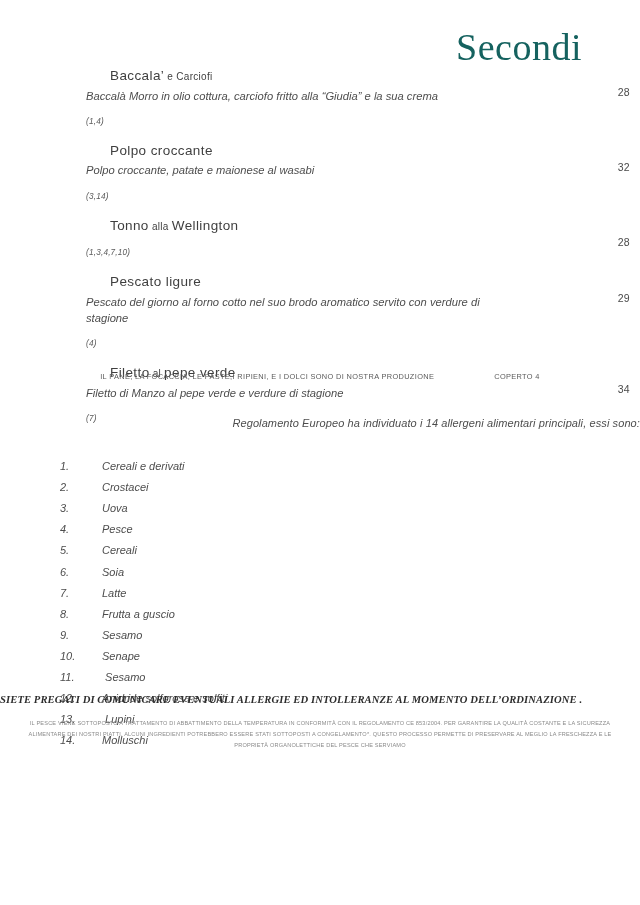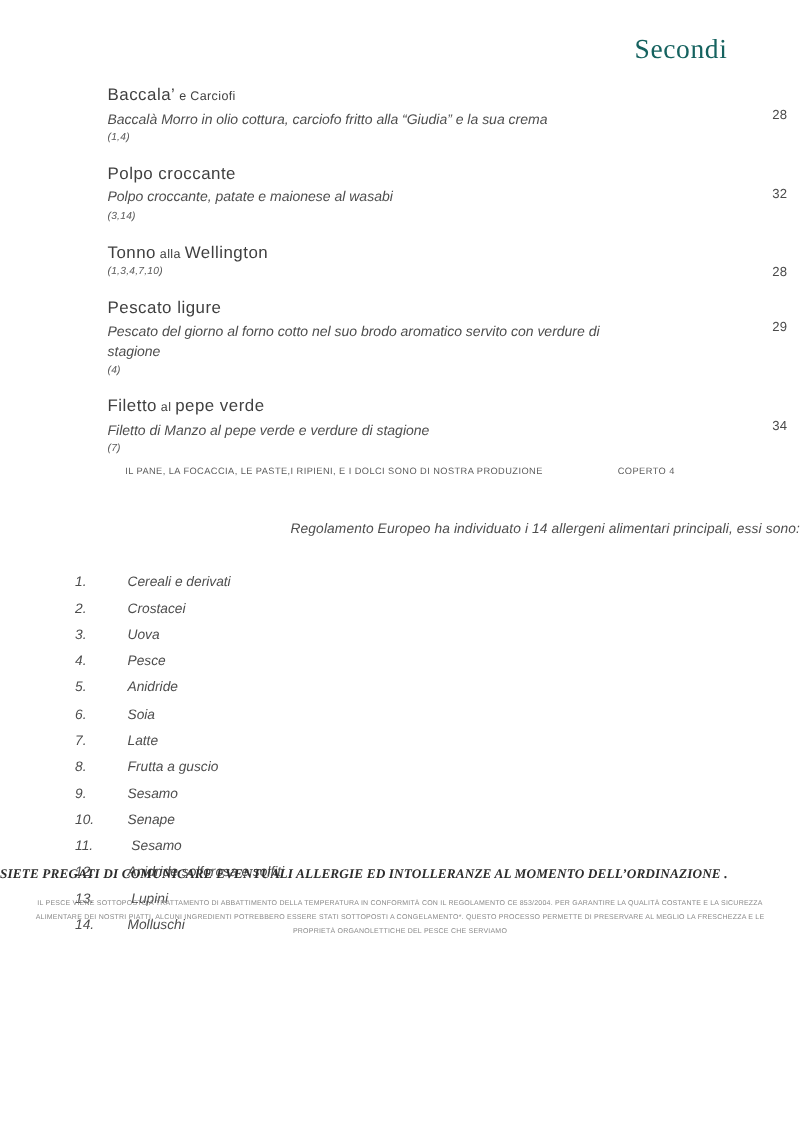--- a/index.html
+++ b/index.html
@@ -16,21 +16,21 @@
     color: #4a4a4a;
     overflow: hidden;
   }
 
   
   .section-title {
     position: absolute;
     top: 28px;
     right: 58px;
     font-family: "Liberation Serif", serif;
-    font-size: 22px;
+    font-size: 38px;
     font-weight: 400;
     letter-spacing: 0.5px;
     color: #15625f;
     line-height: 1;
   }
 
   
   .menu {
     position: absolute;
     top: 66px;
@@ -43,41 +43,42 @@
   }
   .item-main {
     width: 440px;
   }
   .item-name {
     font-size: 13.5px;
     color: #3f3f3f;
     letter-spacing: 0.4px;
     line-height: 1.45;
     white-space: nowrap;
+    margin-left: 24px;
   }
   .item-name .cap {
     font-size: 13.5px;
   }
   .item-name .sc {
     font-size: 10px;
     letter-spacing: 0.3px;
   }
   .item-desc {
     font-size: 11.2px;
     font-style: italic;
     color: #4d4d4d;
     line-height: 1.45;
     margin-top: 2px;
     width: 430px;
   }
   .item-allergens {
     font-size: 8.2px;
     font-style: italic;
     color: #5a5a5a;
-    margin-top: 1px;
+    margin-top: 13px;
     letter-spacing: 0.2px;
   }
   .item-price {
     position: absolute;
     right: -44px;
     top: 20px;
     font-size: 10.5px;
     color: #4a4a4a;
     letter-spacing: 0.3px;
   }
@@ -230,21 +231,21 @@
       <div class="allergen-row">
         <div class="allergen-num">3.</div>
         <div class="allergen-label">Uova</div>
       </div>
       <div class="allergen-row">
         <div class="allergen-num">4.</div>
         <div class="allergen-label">Pesce</div>
       </div>
       <div class="allergen-row">
         <div class="allergen-num">5.</div>
-        <div class="allergen-label">Anidride</div>
+        <div class="allergen-label">Cereali</div>
       </div>
       <div class="allergen-row">
         <div class="allergen-num">6.</div>
         <div class="allergen-label">Soia</div>
       </div>
       <div class="allergen-row">
         <div class="allergen-num">7.</div>
         <div class="allergen-label">Latte</div>
       </div>
       <div class="allergen-row">

